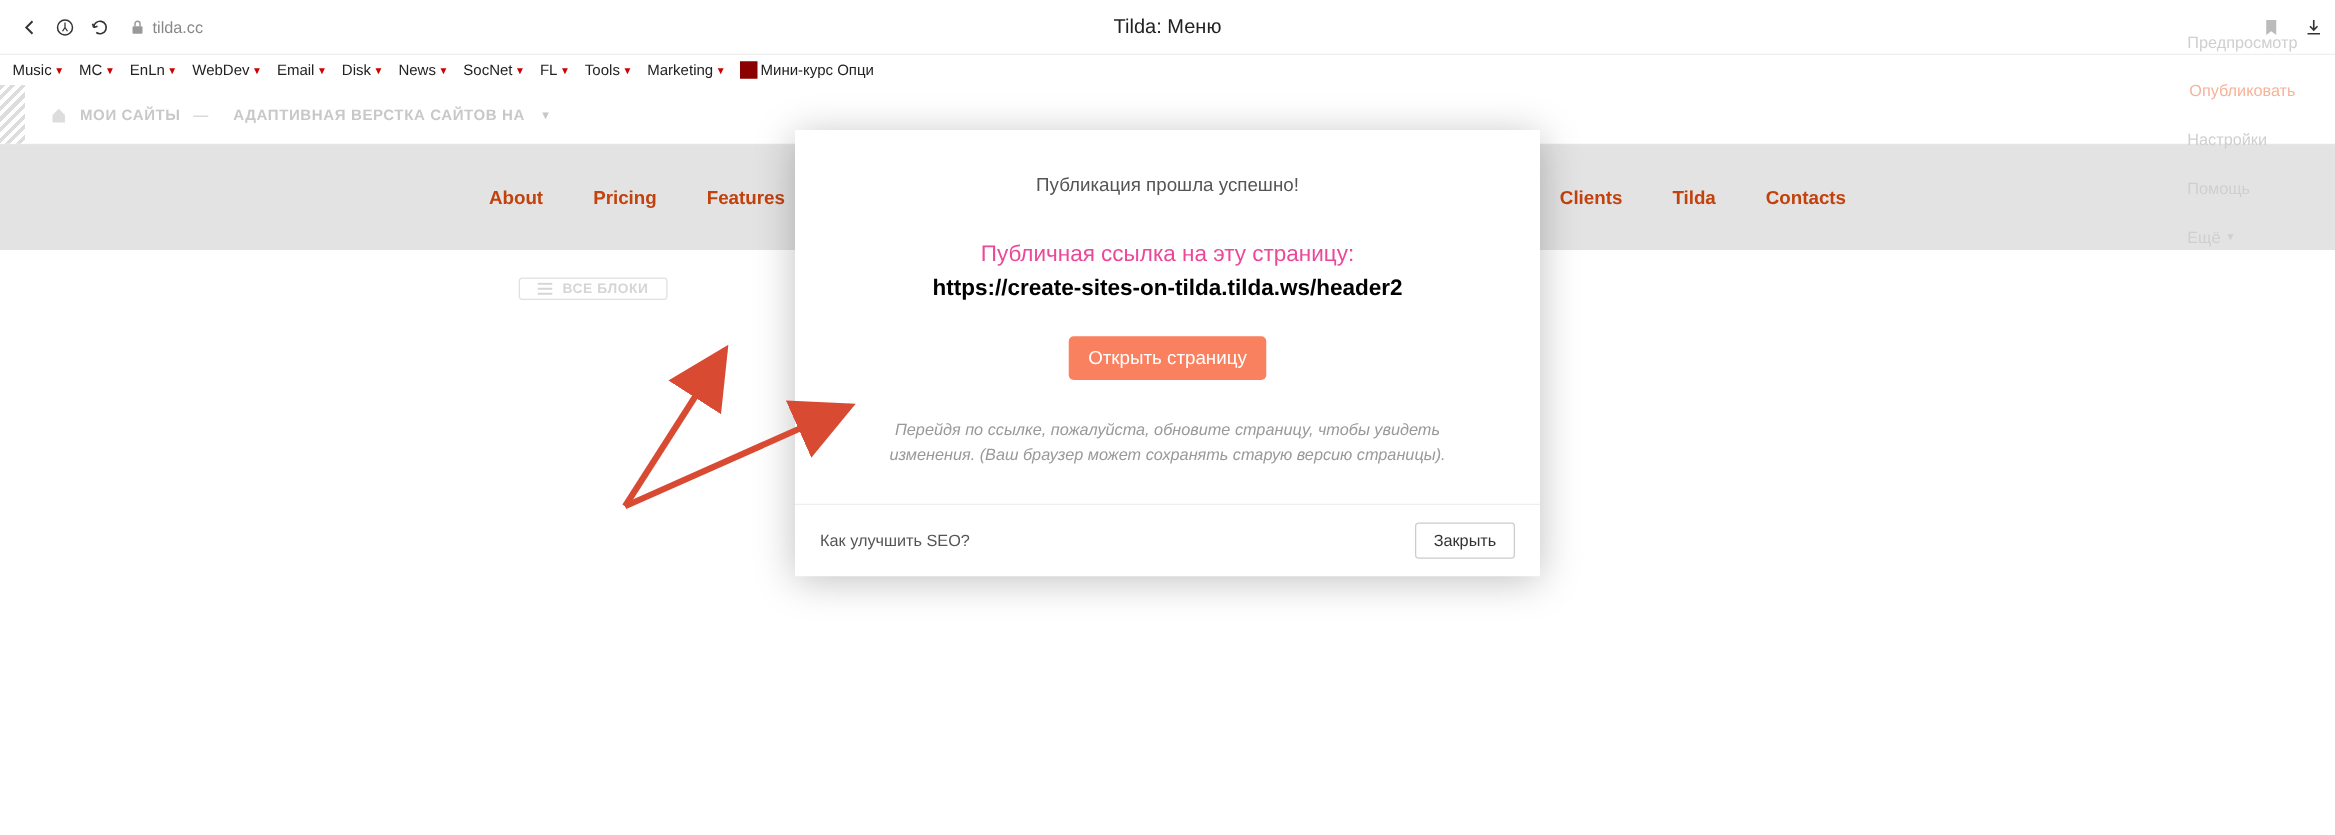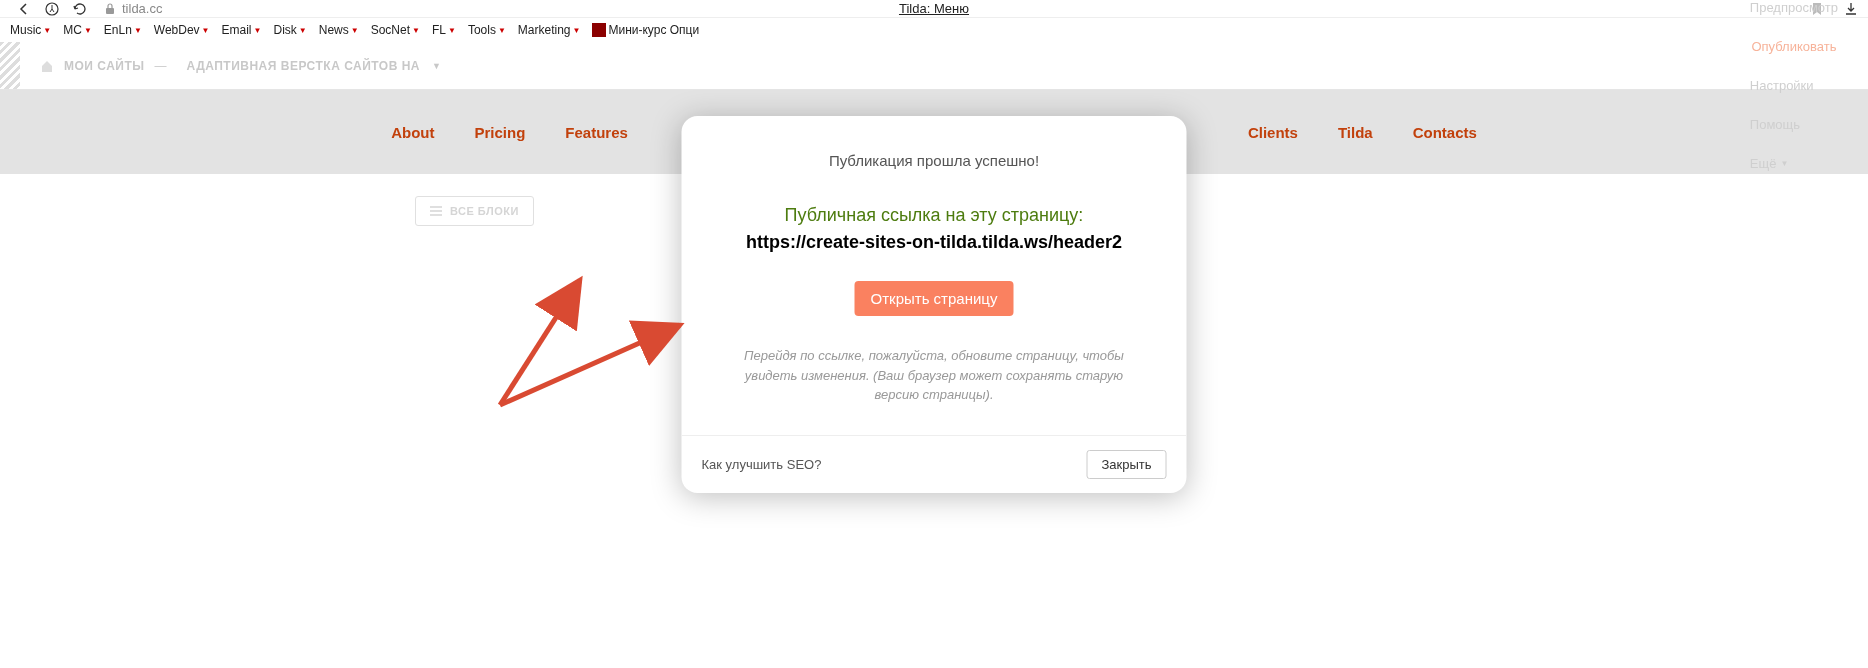--- a/index.html
+++ b/index.html
@@ -1,24 +1,24 @@
 <!DOCTYPE html>
 <html><head>
   <meta charset="utf-8">
   <style>
     * { margin: 0; padding: 0; box-sizing: border-box; }
     body { font-family: Arial, sans-serif; background: #fff; width: 1868px; height: 668px; overflow: hidden; position: relative; }
 
     
-    .browser-top { height: 18px; display: flex; align-items: center; padding: 0 10px; background: #fff; border-bottom: 1px solid #eee; text-align: center; }
+    .browser-top { height: 44px; display: flex; align-items: center; padding: 0 10px; background: #fff; border-bottom: 1px solid #eee; text-align: center; }
     .nav-btn { width: 28px; height: 28px; display: flex; align-items: center; justify-content: center; color: #333; cursor: pointer; }
     .addr-bar { display: flex; align-items: center; margin-left: 10px; gap: 6px; }
     .lock-icon { color: #888; font-size: 12px; }
     .url-text { color: #888; font-size: 13px; }
-    .page-title { position: absolute; left: 50%; transform: translateX(-50%); font-size: 13px; color: #222; text-decoration: underline; }
+    .page-title { position: absolute; left: 50%; transform: translateX(-50%); font-size: 16px; color: #222; }
     .right-icons { margin-left: auto; display: flex; gap: 20px; align-items: center; color: #888; }
 
     
     .bookmarks { height: 24px; display: flex; align-items: center; padding: 0 10px; gap: 12px; background: #fff; font-size: 12px; color: #222; }
     .bm-item { display: flex; align-items: center; gap: 2px; cursor: pointer; }
     .bm-caret { color: #c00; font-size: 8px; }
     .bm-icon { width: 14px; height: 14px; background: #8b0000; display: inline-block; }
 
     
     .tilda-bar { height: 48px; background: #fff; border-bottom: 1px solid #e5e5e5; display: flex; align-items: center; padding: 0 30px; color: #c8c8c8; font-size: 12px; position: relative; }
@@ -31,29 +31,29 @@
     .tilda-actions span { color: #cfcfcf; cursor: pointer; }
     .tilda-actions .pub { color: #f7b39a; text-align: center; }
     .tilda-actions .more { display: flex; align-items: center; gap: 4px; }
 
     
     .grey-section { height: 84px; background: #e3e3e3; display: flex; align-items: center; justify-content: center; gap: 40px; color: #c2410c; font-size: 15px; font-weight: bold; }
     .nav-link { cursor: pointer; }
 
     
     .editor-strip { height: 70px; background: #fff; position: relative; }
-    .all-blocks-btn { position: absolute; left: 415px; top: 22px; height: 30px; padding: 0 14px; background: #fff; border: 1px solid #e0e0e0; border-radius: 3px; display: flex; align-items: center; gap: 8px; color: #d5d5d5; font-size: 11px; font-weight: bold; letter-spacing: 0.5px;}
+    .all-blocks-btn { position: absolute; left: 415px; top: 22px; height: 18px; padding: 0 14px; background: #fff; border: 1px solid #e0e0e0; border-radius: 3px; display: flex; align-items: center; gap: 8px; color: #d5d5d5; font-size: 11px; font-weight: bold; letter-spacing: 0.5px;}
     .zero-tag { position: absolute; left: 1030px; top: 26px; display: flex; align-items: center; gap: 14px; color: #ddd; font-size: 11px; font-weight: bold; letter-spacing: 1px;}
     .zero-box { border: 1px solid #e0e0e0; padding: 3px 8px; display: flex; align-items: center; gap: 6px; }
 
     
-    .modal { position: absolute; left: 50%; top: 116px; transform: translateX(-50%); width: 505px; background: #fff; border-radius: 16px; box-shadow: 0 4px 30px rgba(0,0,0,0.25); z-index: 100; }
+    .modal { position: absolute; left: 50%; top: 104px; transform: translateX(-50%); width: 596px; background: #fff; border-radius: 0; box-shadow: 0 4px 30px rgba(0,0,0,0.25); z-index: 100; }
     .modal-body { padding: 36px 24px 30px; text-align: center; }
     .success-text { color: #555; font-size: 15px; margin-bottom: 36px; }
-    .label-text { color: #4d7c0f; font-size: 18px; margin-bottom: 6px; }
+    .label-text { color: #ec4899; font-size: 18px; margin-bottom: 6px; }
     .pub-url { font-size: 18px; font-weight: bold; color: #000; margin-bottom: 28px; word-break: break-all; }
     .open-btn { display: inline-block; background: #fa8160; color: #fff; padding: 9px 16px; border-radius: 4px; font-size: 15px; cursor: pointer; border: none; margin-bottom: 30px; }
     .hint-text { color: #999; font-style: italic; font-size: 13px; line-height: 1.5; padding: 0 30px;}
     .modal-footer { border-top: 1px solid #eee; padding: 14px 20px; display: flex; align-items: center; justify-content: space-between; }
     .seo-link { color: #555; font-size: 13px; cursor: pointer; }
     .close-btn { background: #fff; border: 1px solid #ccc; border-radius: 3px; padding: 6px 14px; font-size: 13px; cursor: pointer; color: #333;}
 
     
     .arrow-svg { position: absolute; left: 480px; top: 250px; z-index: 200; pointer-events: none; }
 

